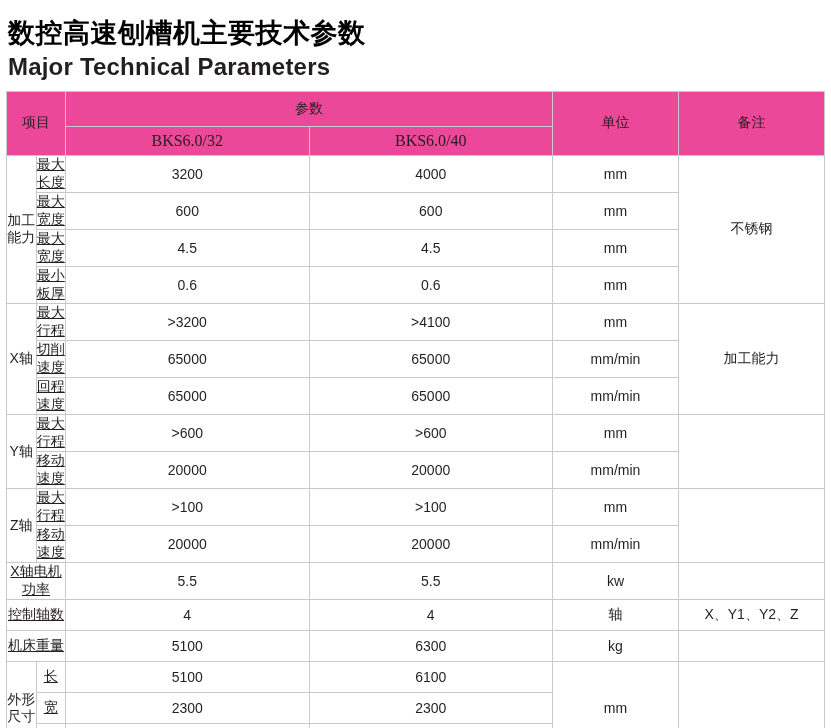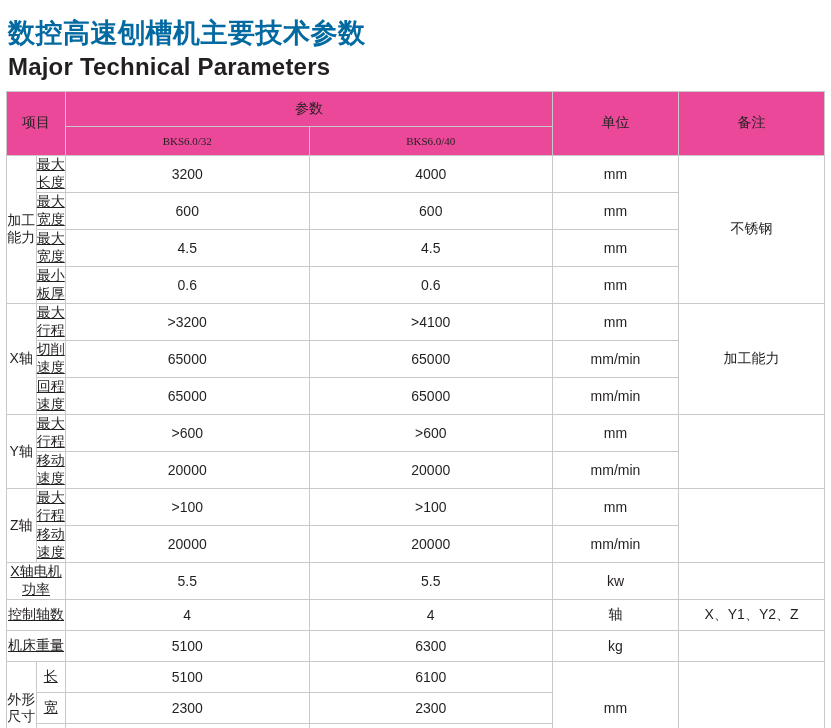--- a/index.html
+++ b/index.html
@@ -20,21 +20,21 @@
     height: 728px;
     box-sizing: border-box;
     padding: 0 6px;
   }
   .title-cn {
     font-size: 27px;
     font-weight: bold;
     letter-spacing: 0.5px;
     margin: 18px 0 0 2px;
     line-height: 1.15;
-    color: #0369a1;
+    color: #000000;
   }
   .title-en {
     font-size: 24px;
     font-weight: bold;
     letter-spacing: 0.2px;
     margin: 4px 0 10px 2px;
     line-height: 1.15;
     color: #231f20;
   }
   table.spec {
@@ -58,21 +58,21 @@
     color: #ffffff;
     border: 1px solid #8a8b8d;
     font-size: 15px;
     font-family: Liberation Serif, serif;
   }
   thead td.head-main {
     height: 34px;
   }
   thead td.head-sub {
     height: 28px;
-    font-size: 11px;
+    font-size: 16px;
   }
   thead td.head-tall {
     height: 62px;
   }
   td.rowgroup {
     font-size: 14px;
     line-height: 1.25;
     width: 58px;
   }
   td.itemname {

